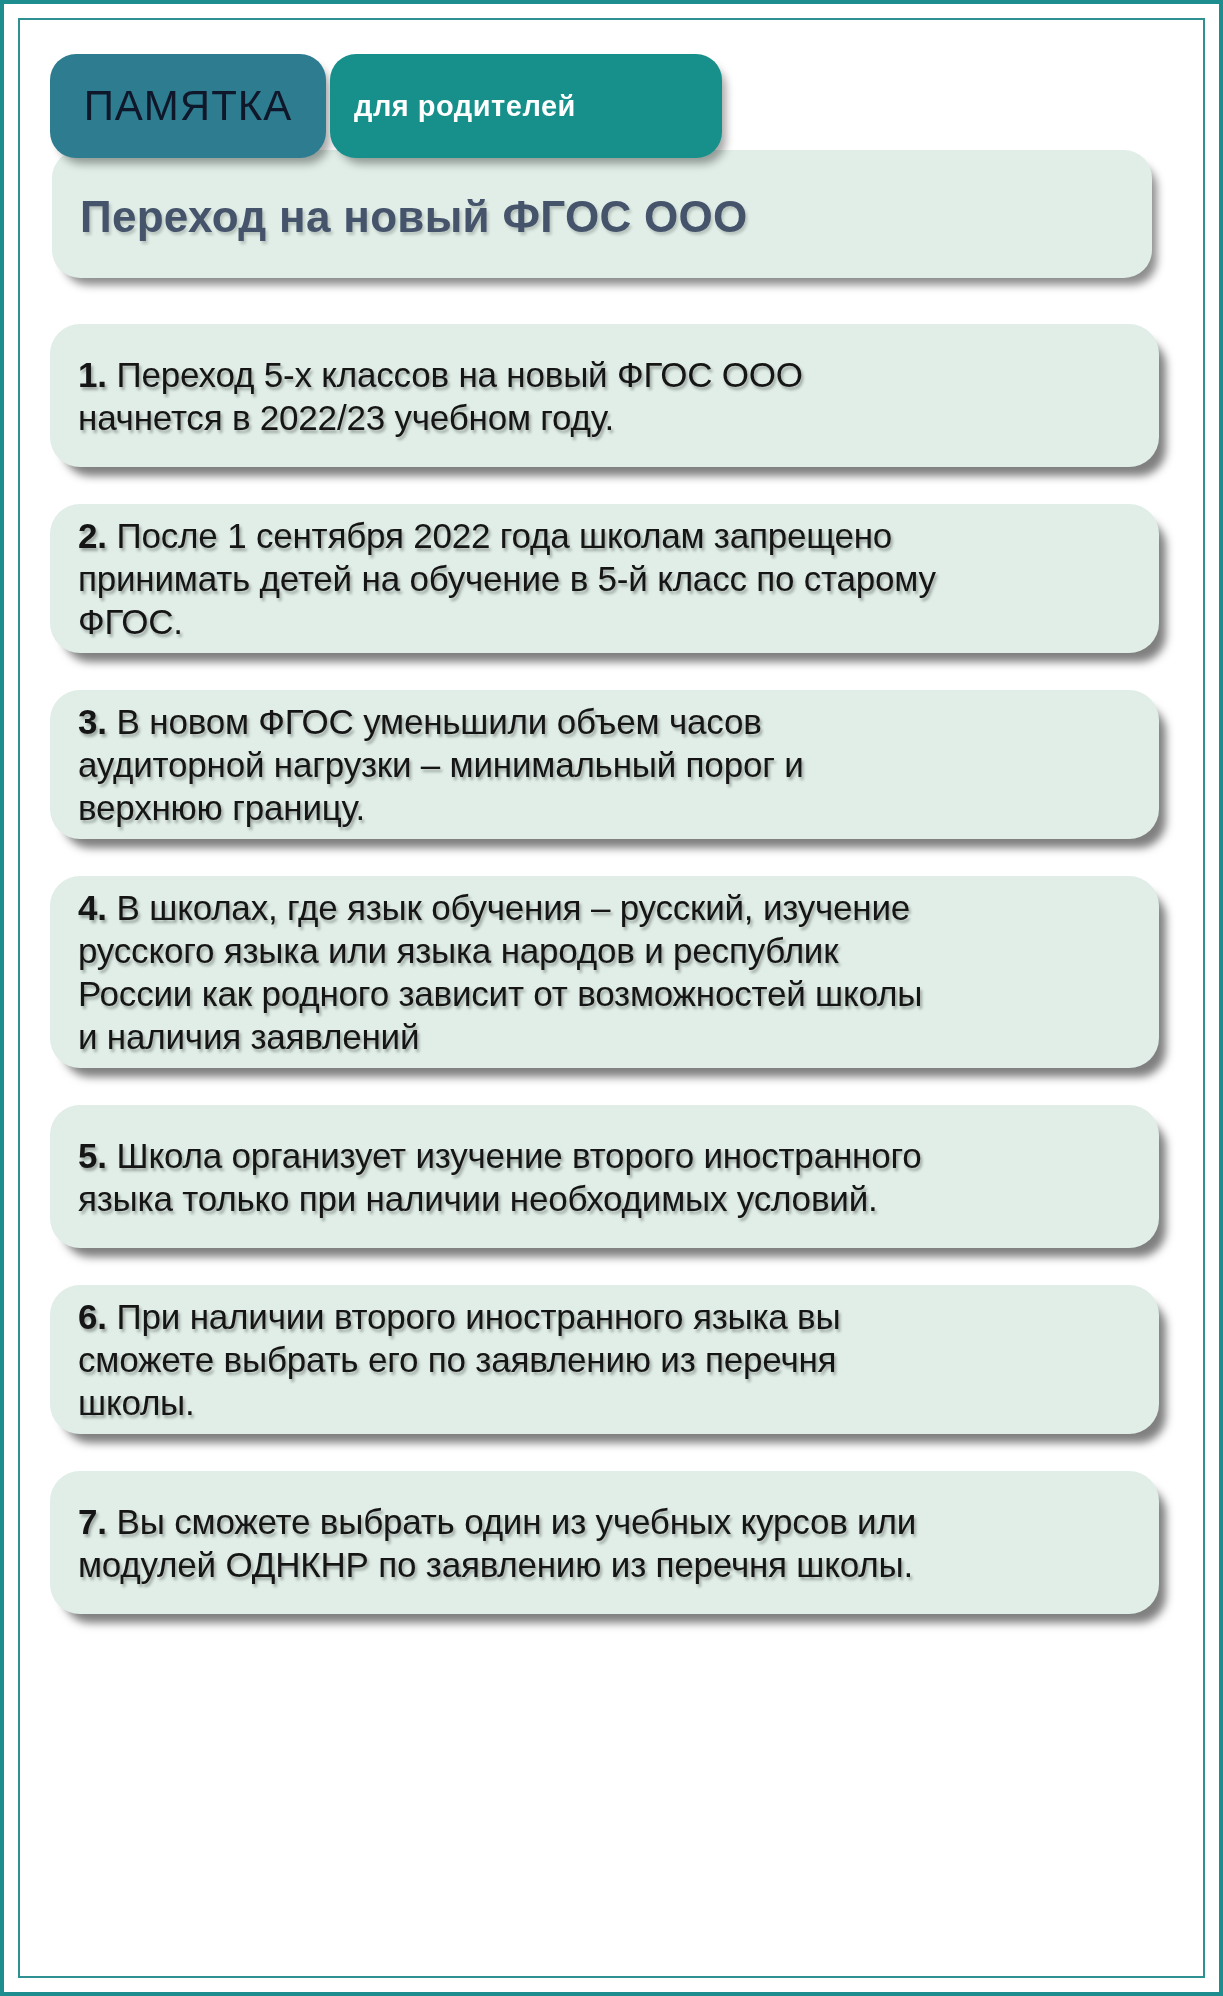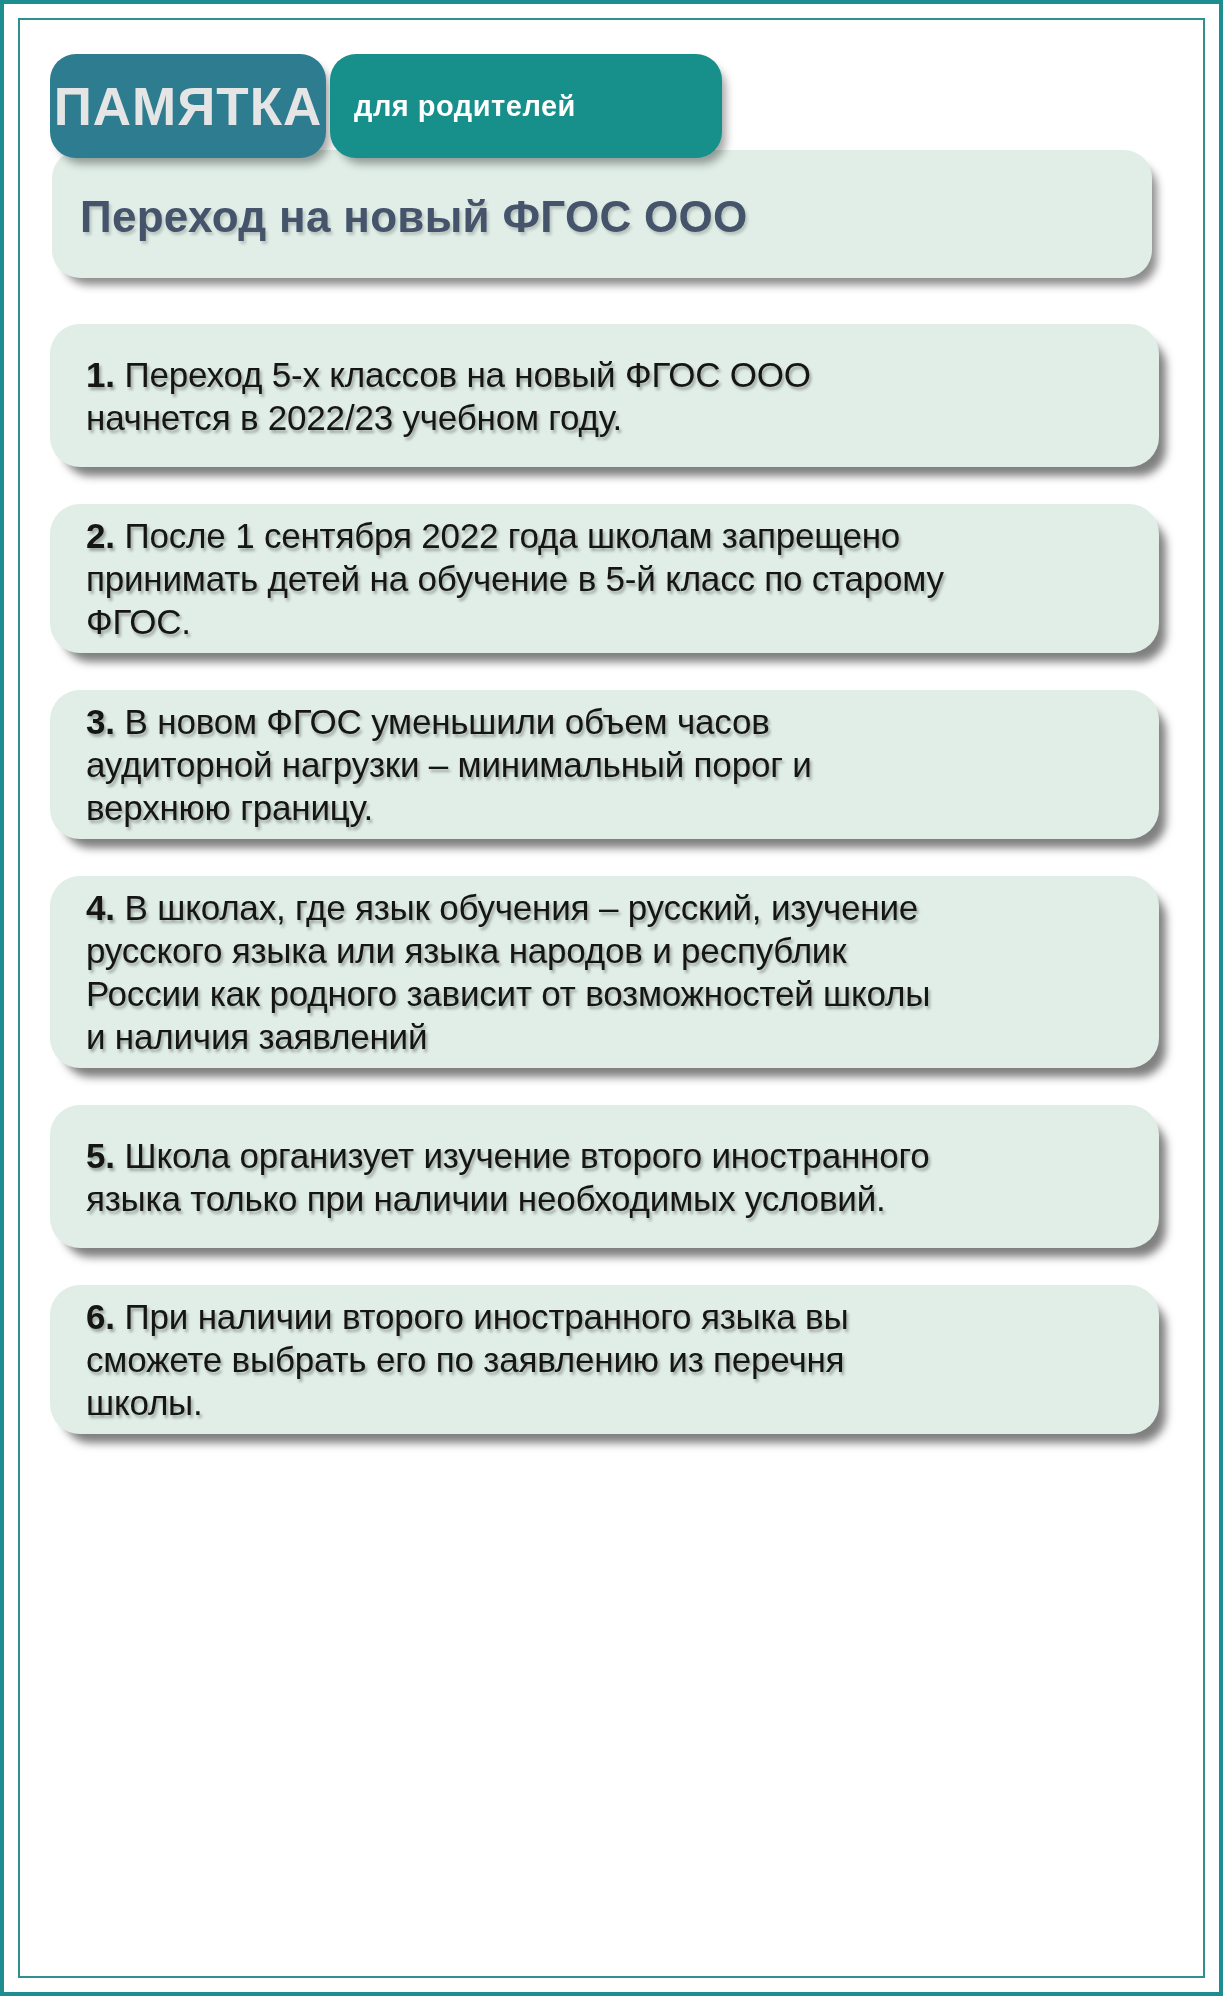--- a/index.html
+++ b/index.html
@@ -38,23 +38,23 @@
     align-items:center;
     box-sizing:border-box;
     box-shadow:6px 8px 8px -2px rgba(0,0,0,0.35);
   }
   .badge-primary{
     width:276px;
     background:#2e7c8f;
     justify-content:center;
   }
   .badge-primary span{
-    color:#e5e5e5;
-    font-size:53px;
-    font-weight:bold;
+    color:#0f172a;
+    font-size:42px;
+    font-weight:normal;
     letter-spacing:1px;
   }
   .badge-secondary{
     width:392px;
     background:#17908b;
     padding-left:24px;
   }
   .badge-secondary span{
     color:#ffffff;
     font-size:29px;
@@ -87,21 +87,21 @@
     margin-top:46px;
     display:flex;
     flex-direction:column;
     gap:37px;
   }
   .card{
     background:#e0eee7;
     border-radius:30px;
     box-sizing:border-box;
     min-height:143px;
-    padding:10px 36px;
+    padding:10px 28px;
     display:flex;
     align-items:center;
     box-shadow:10px 12px 9px -3px rgba(0,0,0,0.5);
   }
   .card p{
     margin:0;
     font-size:35px;
     line-height:43px;
     color:#151515;
     white-space:pre-line;
@@ -156,16 +156,20 @@
         </div>
       <div class="card">
           <p><b class="num">5.</b><span>Школа организует изучение второго иностранного
 языка только при наличии необходимых условий.</span></p>
         </div>
       <div class="card">
           <p><b class="num">6.</b><span>При наличии второго иностранного языка вы
 сможете выбрать его по заявлению из перечня
 школы.</span></p>
         </div>
+      <div class="card">
+          <p><b class="num">7.</b><span>Вы сможете выбрать один из учебных курсов или
+модулей ОДНКНР по заявлению из перечня школы.</span></p>
+        </div>
     </div>
 
   </div>
 </div>
 
 </body></html>

